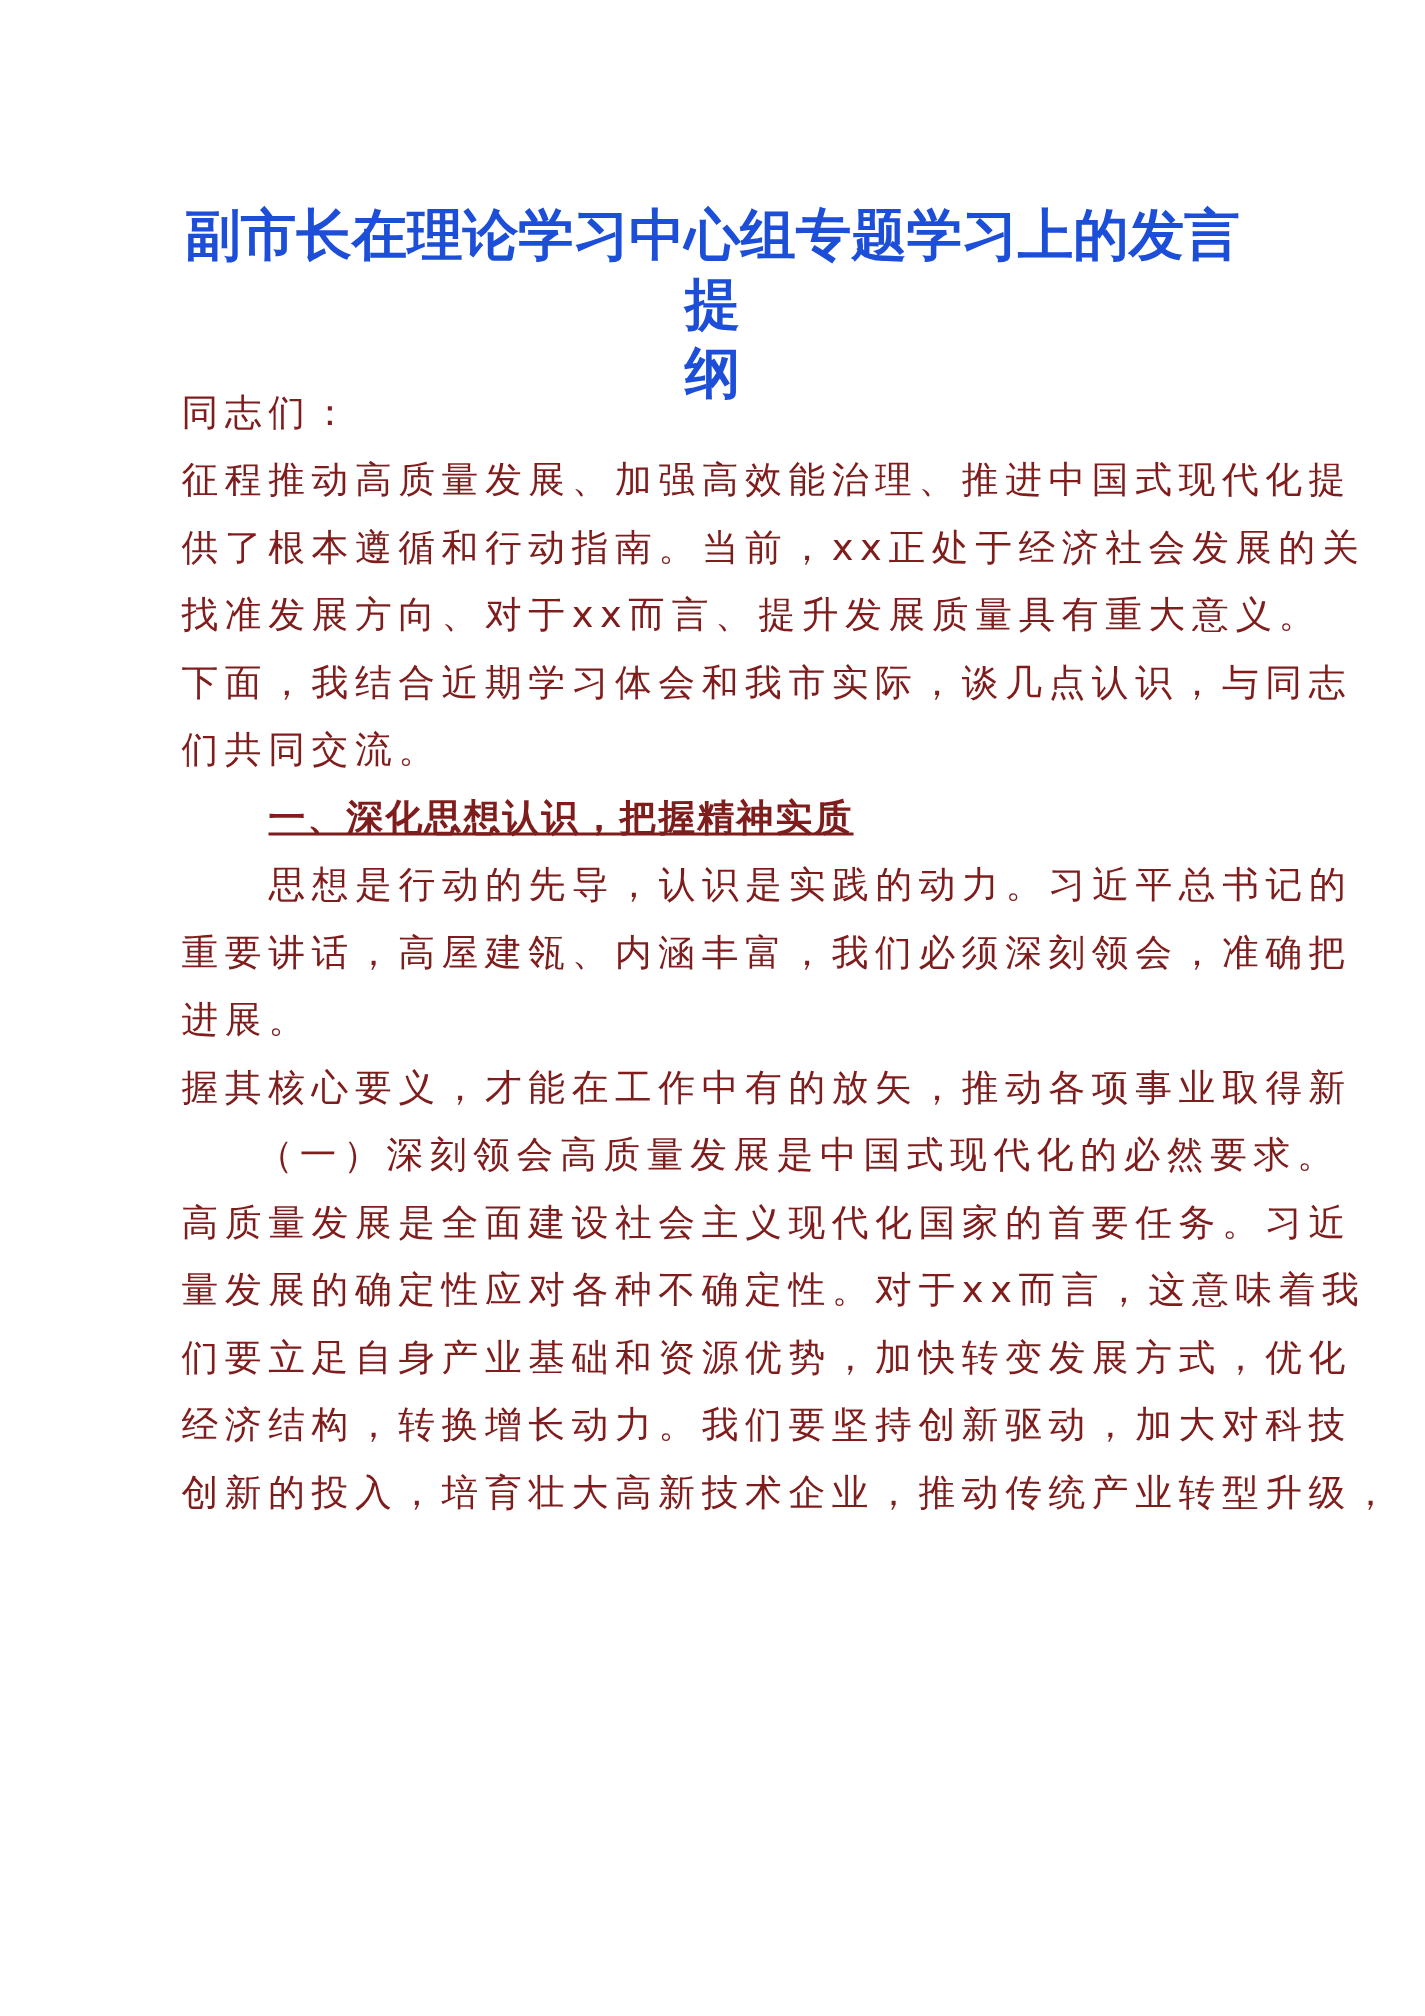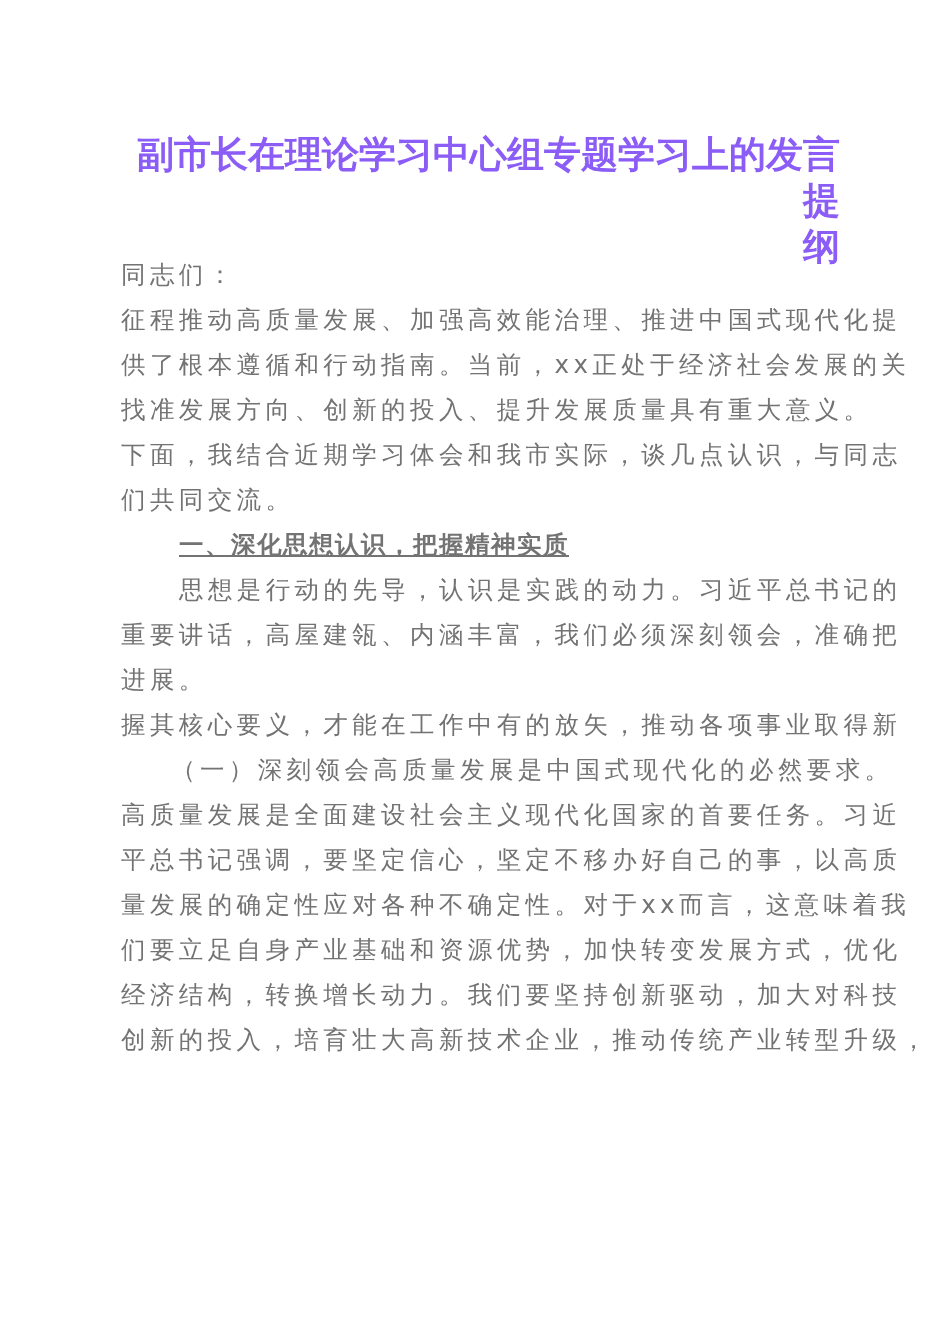--- a/index.html
+++ b/index.html
@@ -1,27 +1,27 @@
 <!DOCTYPE html>
 <html><head>
   <meta charset="utf-8">
   <style>
     html, body { margin: 0; padding: 0; background: #ffffff; }
     body { width: 950px; height: 1344px; position: relative; overflow: hidden; }
     .page { position: absolute; left: 0; top: 0; width: 950px; height: 1344px; background: #fff; }
     .title {
       position: absolute; left: 110px; width: 730px; top: 134px;
-      font-family: Liberation Mono, monospace;
+      font-family: Liberation Sans, sans-serif;
       font-weight: bold; font-size: 37px; line-height: 46px;
-      color: #8b5cf6; text-align: right; letter-spacing: 0px;
+      color: #1d4ed8; text-align: center; letter-spacing: 0px;
     }
     .body-text {
       position: absolute; left: 121px; width: 710px; top: 252px;
       font-family: "DejaVu Sans", "Liberation Sans", sans-serif;
-      font-size: 24.5px; line-height: 45px; color: #737373;
+      font-size: 24.5px; line-height: 45px; color: #7f1d1d;
       letter-spacing: 4.4px;
     }
     .line { white-space: nowrap; height: 45px; display: block; }
     .indent { padding-left: 58px; }
     .heading1 { font-weight: bold; letter-spacing: 1.5px; font-family: "DejaVu Sans", sans-serif; text-decoration: underline; }
     .heading2 { font-weight: normal; }
     .indent-sub { padding-left: 50px; }
   </style>
 </head>
 <body>
@@ -30,32 +30,31 @@
   <div class="title">
     <div>副市长在理论学习中心组专题学习上的发言提</div>
     <div>纲</div>
   </div>
 
   <div class="body-text">
     <span class="line">同志们：</span>
 
     <span class="line">征程推动高质量发展、加强高效能治理、推进中国式现代化提</span>
     <span class="line">供了根本遵循和行动指南。当前，xx正处于经济社会发展的关</span>
-    <span class="line">找准发展方向、创新的投入、提升发展质量具有重大意义。</span>
+    <span class="line">找准发展方向、对于xx而言、提升发展质量具有重大意义。</span>
     <span class="line">下面，我结合近期学习体会和我市实际，谈几点认识，与同志</span>
     <span class="line">们共同交流。</span>
 
     <span class="line indent heading1">一、深化思想认识，把握精神实质</span>
 
     <span class="line indent">思想是行动的先导，认识是实践的动力。习近平总书记的</span>
     <span class="line">重要讲话，高屋建瓴、内涵丰富，我们必须深刻领会，准确把</span>
     <span class="line">进展。</span>
     <span class="line">握其核心要义，才能在工作中有的放矢，推动各项事业取得新</span>
 
     <span class="line indent-sub heading2">（一）深刻领会高质量发展是中国式现代化的必然要求。</span>
     <span class="line">高质量发展是全面建设社会主义现代化国家的首要任务。习近</span>
-    <span class="line">平总书记强调，要坚定信心，坚定不移办好自己的事，以高质</span>
     <span class="line">量发展的确定性应对各种不确定性。对于xx而言，这意味着我</span>
     <span class="line">们要立足自身产业基础和资源优势，加快转变发展方式，优化</span>
     <span class="line">经济结构，转换增长动力。我们要坚持创新驱动，加大对科技</span>
     <span class="line">创新的投入，培育壮大高新技术企业，推动传统产业转型升级，</span>
   </div>
 </div>
 
 </body></html>

